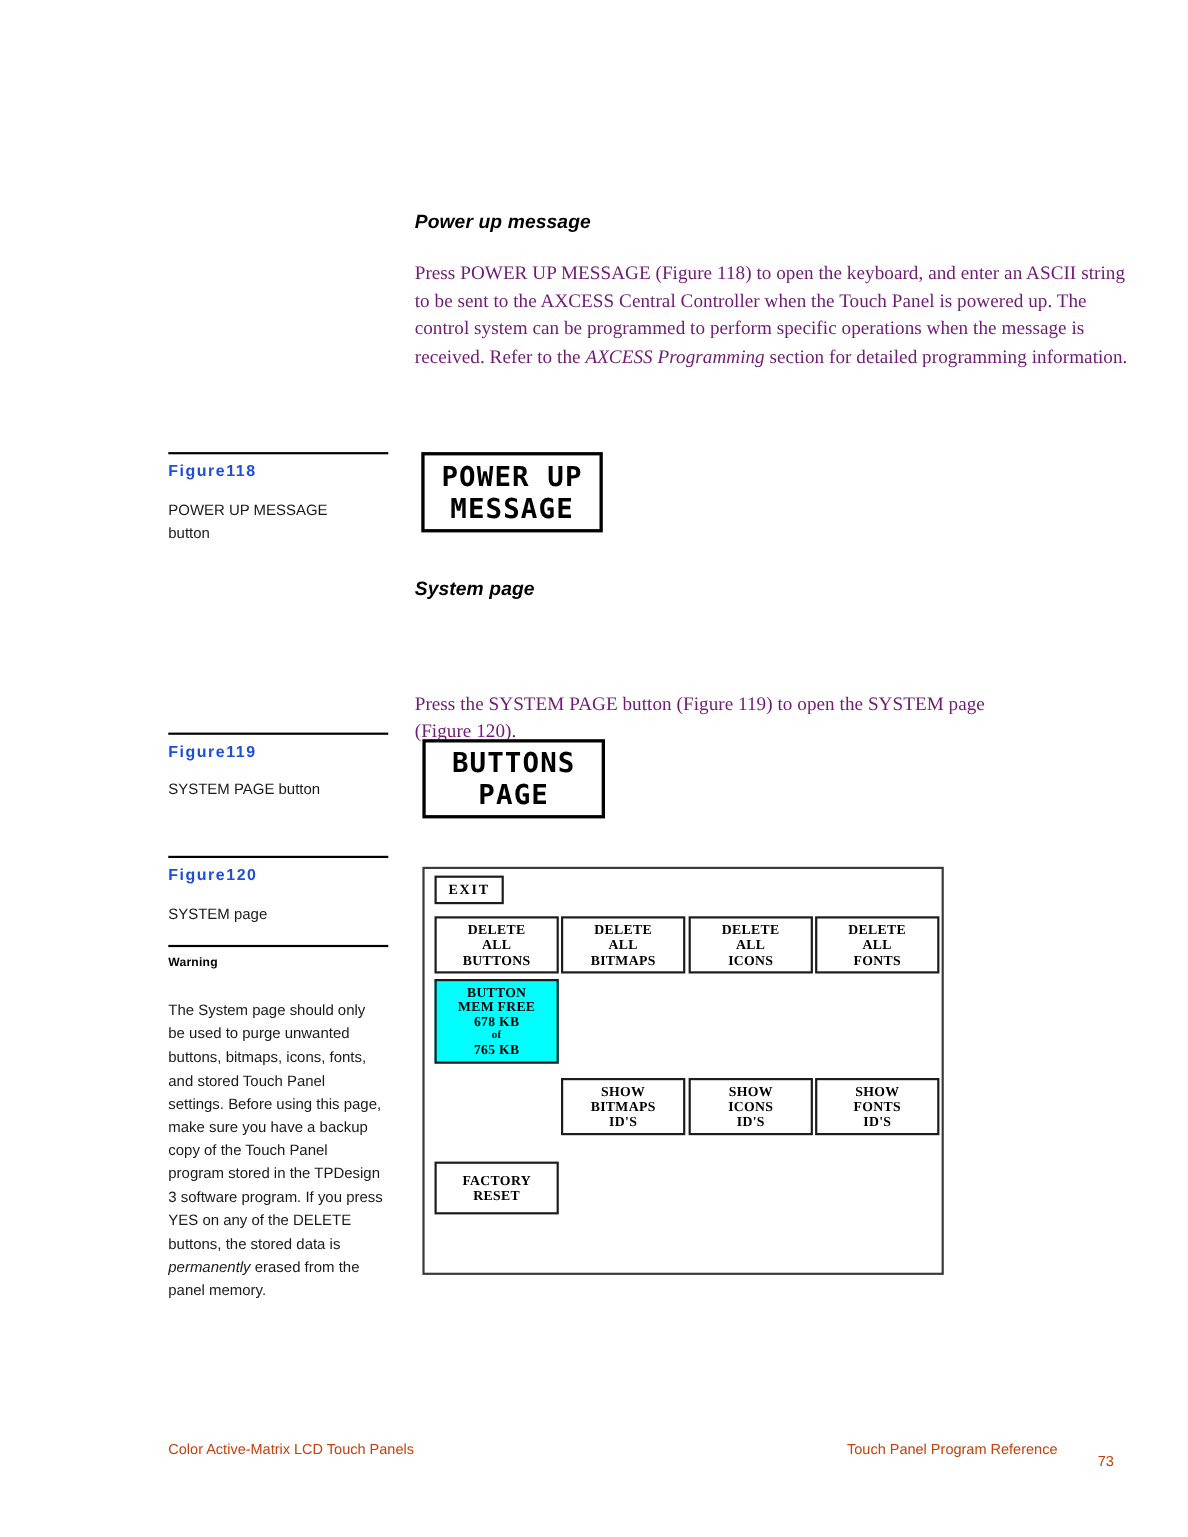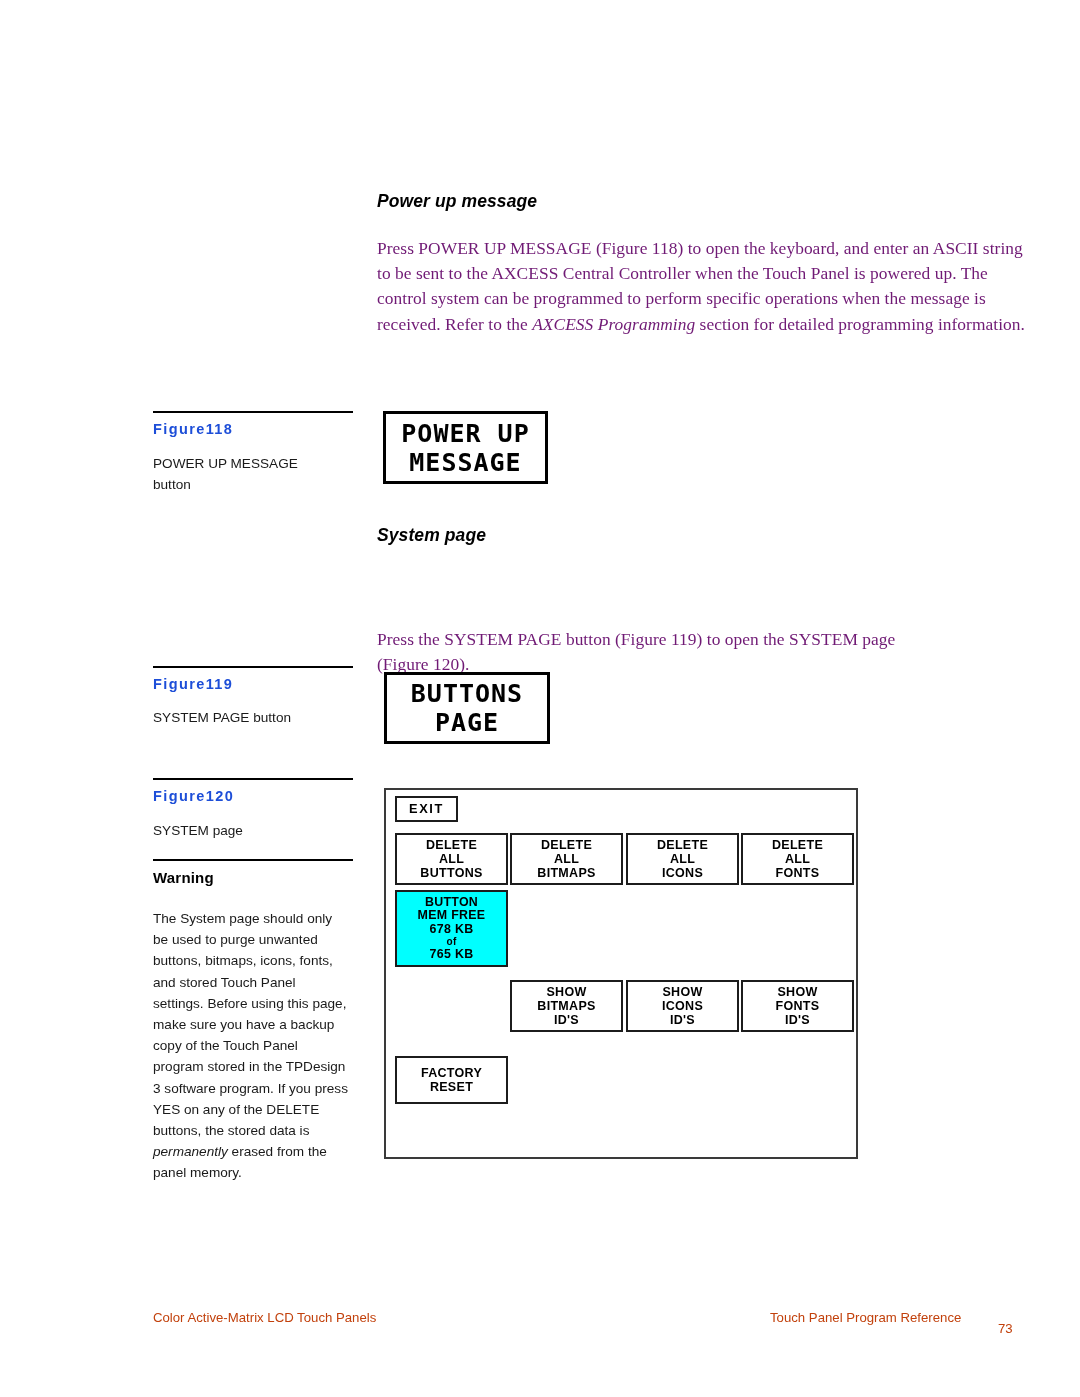--- a/index.html
+++ b/index.html
@@ -54,21 +54,21 @@
   .fig-label {
     font-family: "Liberation Sans", sans-serif;
     font-weight: bold;
     font-size: 14.5px;
     letter-spacing: 1.4px;
     color: #1d4ed8;
   }
   .warn-label {
     font-family: "Liberation Sans", sans-serif;
     font-weight: bold;
-    font-size: 15px;
+    font-size: 11px;
     letter-spacing: 0.2px;
     color: #000;
   }
   .margin-body {
     font-family: "Liberation Sans", sans-serif;
     font-size: 13.6px;
     line-height: 21.2px;
     color: #1a1a1a;
     width: 196px;
   }
@@ -95,21 +95,21 @@
     background: #fff;
   }
   .sp-btn {
     position: absolute;
     border: 2px solid #1c1c1c;
     background: #ffffff;
     box-sizing: border-box;
     display: flex;
     align-items: center;
     justify-content: center;
-    font-family: Liberation Sans, sans-serif;
+    font-family: Liberation Serif, serif;
     font-weight: bold;
     font-size: 12.5px;
     line-height: 14.2px;
     text-align: center;
     letter-spacing: 0.3px;
     color: #000;
     white-space: pre-line;
   }
   .sp-btn.exit {
     font-size: 12.8px;

